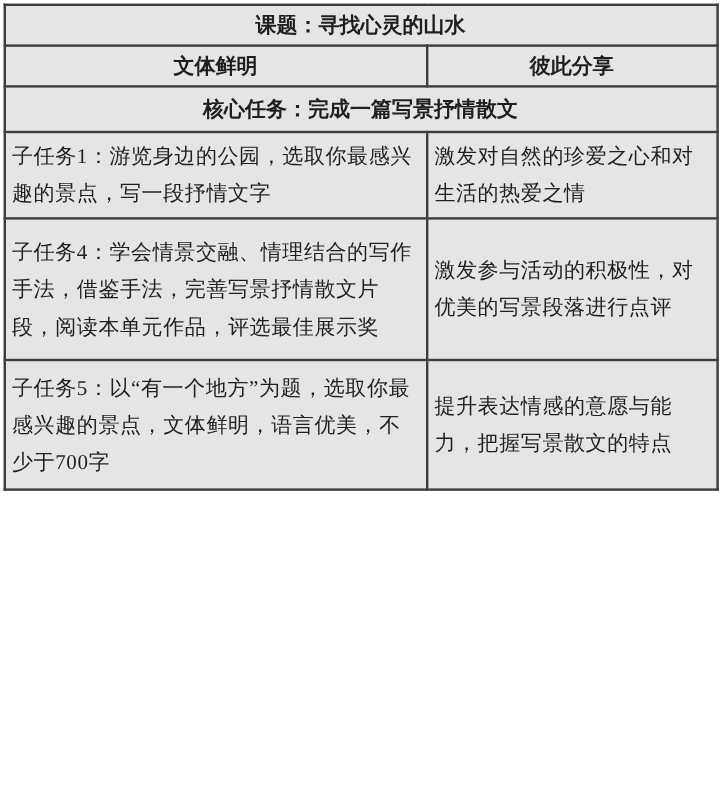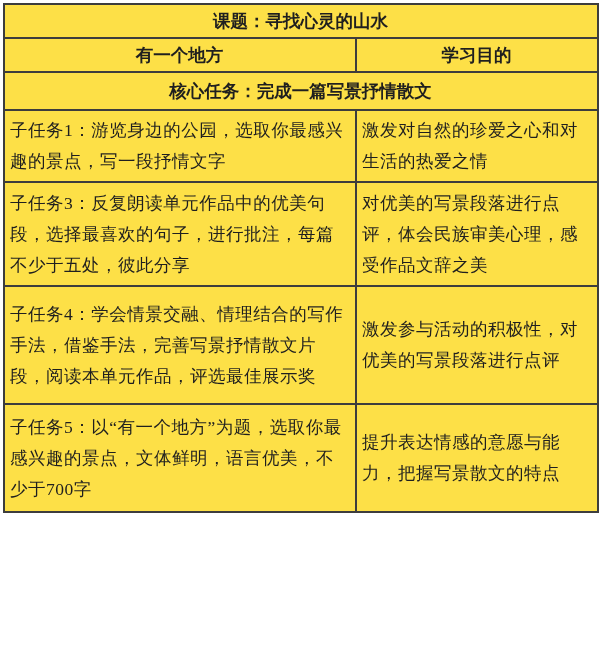--- a/index.html
+++ b/index.html
@@ -12,21 +12,21 @@
     height: 658px;
     background: #ffffff;
     box-sizing: border-box;
     padding: 3px;
     overflow: hidden;
   }
   table.plan {
     border-collapse: collapse;
     width: 594px;
     table-layout: fixed;
-    background: #fde047;
+    background: #e5e5e5;
   }
   table.plan col.c-left  { width: 352px; }
   table.plan col.c-right { width: 242px; }
   table.plan td {
     border: 2px solid #3d3d3d;
     vertical-align: middle;
     color: #1f1f1f;
     box-sizing: border-box;
     padding: 4px 6px 4px 5px;
     overflow: hidden;
@@ -74,33 +74,29 @@
   <table class="plan">
     <colgroup>
       <col class="c-left">
       <col class="c-right">
     </colgroup>
     <tbody>
       <tr>
         <td class="cell-title" colspan="2">课题：寻找心灵的山水</td>
       </tr>
       <tr>
-        <td class="cell-header">有一个地方</td>
-        <td class="cell-header">学习目的</td>
+        <td class="cell-header">文体鲜明</td>
+        <td class="cell-header">彼此分享</td>
       </tr>
       <tr>
         <td class="cell-core" colspan="2">核心任务：完成一篇写景抒情散文</td>
       </tr>
       <tr class="r1">
         <td class="cell-task">子任务1：游览身边的公园，选取你最感兴趣的景点，写一段抒情文字</td>
         <td class="cell-goal">激发对自然的珍爱之心和对生活的热爱之情</td>
-      </tr>
-      <tr class="r3">
-        <td class="cell-task">子任务3：反复朗读单元作品中的优美句段，选择最喜欢的句子，进行批注，每篇不少于五处，彼此分享</td>
-        <td class="cell-goal">对优美的写景段落进行点评，体会民族审美心理，感受作品文辞之美</td>
       </tr>
       <tr class="r4">
         <td class="cell-task">子任务4：学会情景交融、情理结合的写作手法，借鉴手法，完善写景抒情散文片段，阅读本单元作品，评选最佳展示奖</td>
         <td class="cell-goal">激发参与活动的积极性，对优美的写景段落进行点评</td>
       </tr>
       <tr class="r5">
         <td class="cell-task">子任务5：以“有一个地方”为题，选取你最感兴趣的景点，文体鲜明，语言优美，不少于700字</td>
         <td class="cell-goal">提升表达情感的意愿与能力，把握写景散文的特点</td>
       </tr>
     </tbody>

